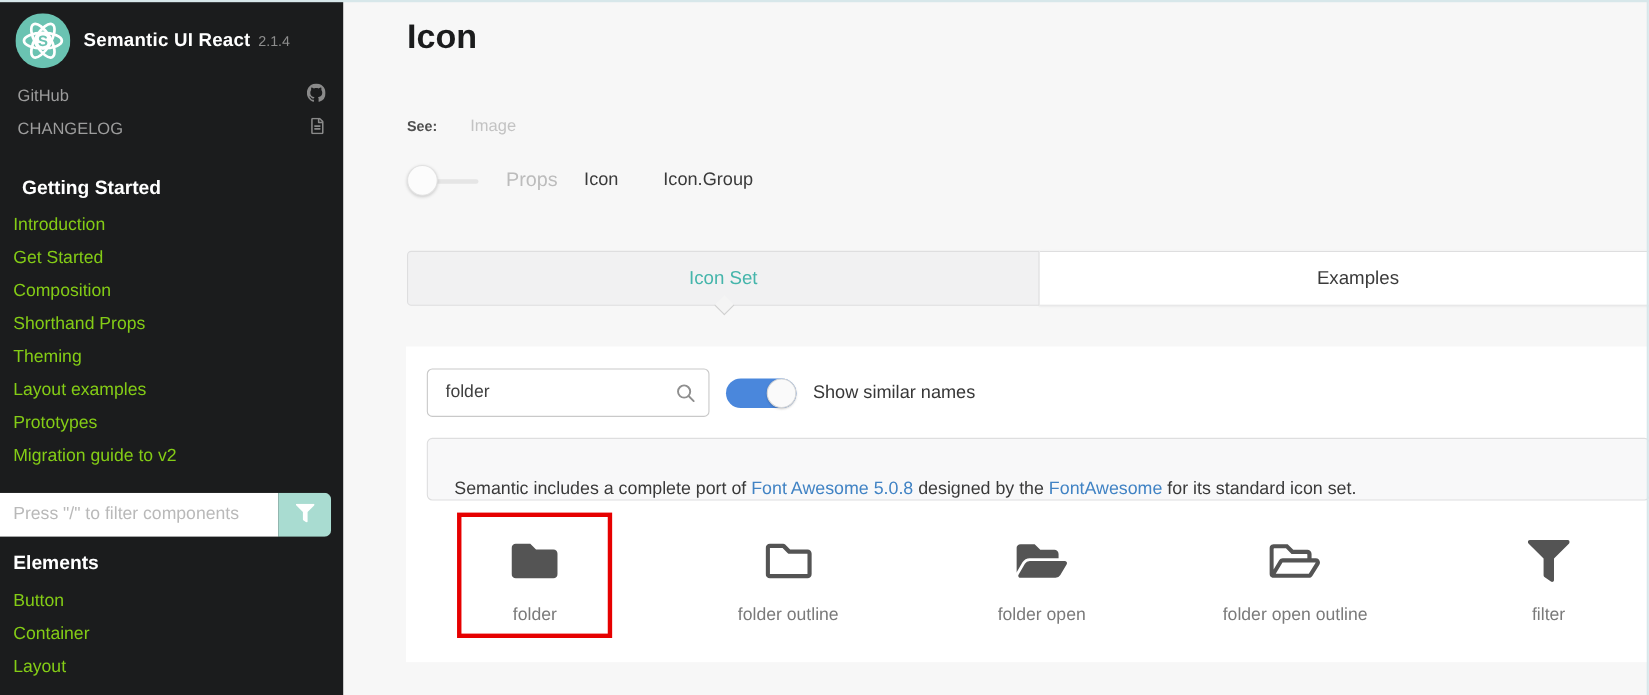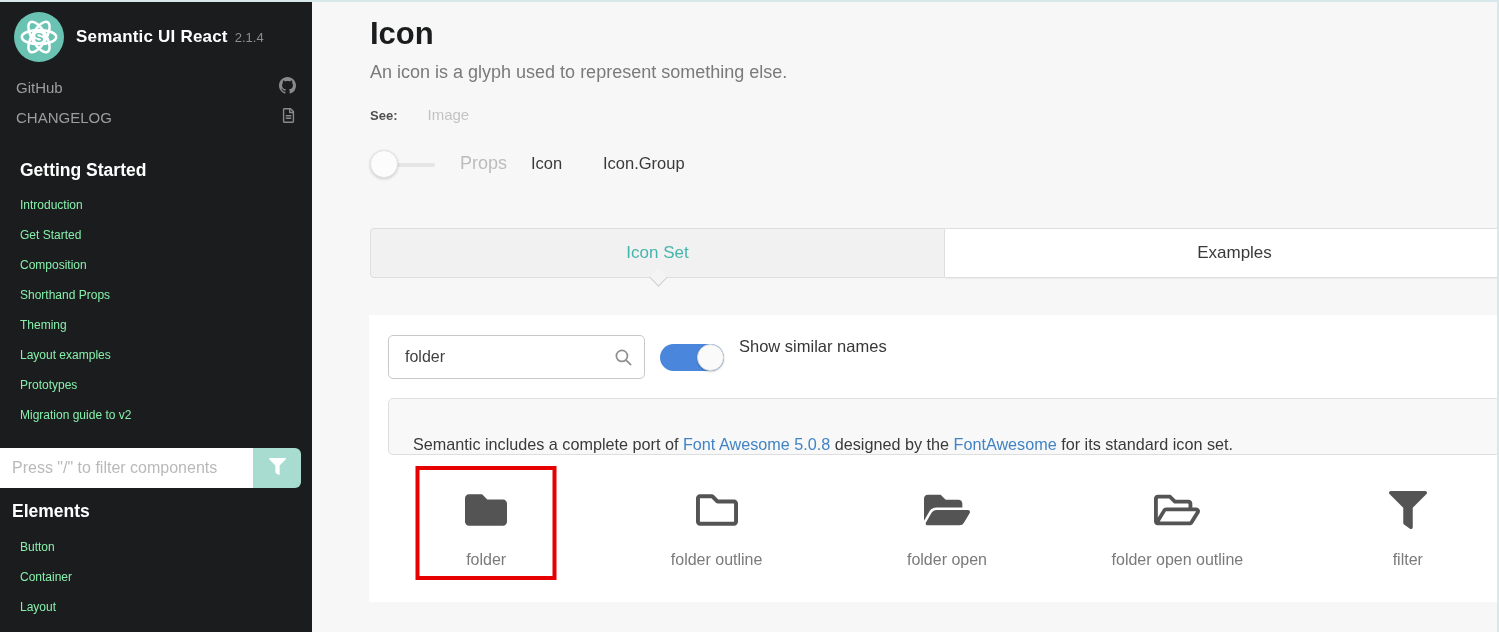--- a/index.html
+++ b/index.html
@@ -23,21 +23,21 @@
   .logo-badge { width: 50px; height: 50px; flex: 0 0 50px; }
   .logo-title { color: #ffffff; font-weight: bold; font-size: 17px; margin-left: 12px; letter-spacing: .2px; }
   .logo-version { color: #8d8d8d; font-size: 13px; margin-left: 7px; }
   .side-link {
     display: flex; justify-content: space-between; align-items: center;
     padding: 0 16px; height: 30px; cursor: pointer;
   }
   .side-link .lbl { color: #9d9d9d; font-size: 15px; }
   .side-link svg { fill: #8a8a8a; }
   .side-header { color: #ffffff; font-weight: bold; font-size: 17.5px; padding: 0 20px; }
-  .side-item { color: #86efac; font-size: 12px; padding: 0 20px; height: 30px; line-height: 30px; cursor: pointer; }
+  .side-item { color: #84cc16; font-size: 16px; padding: 0 12px; height: 30px; line-height: 30px; cursor: pointer; }
   .hdr-getting-started { position: absolute; top: 160px; left: 0; right: 0; }
   .list-getting-started { position: absolute; top: 190px; left: 0; right: 0; }
   .side-search {
     position: absolute; top: 448px; left: 0; width: 301px; height: 40px;
     display: flex; border-radius: 0 6px 6px 0; overflow: hidden;
   }
   .side-search input {
     flex: 1; border: none; outline: none; background: #ffffff;
     font-size: 16px; padding: 0 12px; font-family: inherit; color: #444;
   }
@@ -99,21 +99,21 @@
   .icon-search .mag { flex: 0 0 30px; display: flex; align-items: center; }
 
   .sim-toggle {
     position: absolute; left: 291px; top: 29px; width: 64px; height: 27px;
     background: #4a87dc; border-radius: 14px; cursor: pointer;
   }
   .sim-knob {
     position: absolute; right: 0; top: 0; width: 27px; height: 27px; border-radius: 50%;
     background: #fafafa; border: 1px solid #d8d8d8; box-shadow: 0 1px 2px rgba(0,0,0,.2);
   }
-  .sim-label { position: absolute; left: 370px; top: 22px; font-size: 16.5px; color: #373737; }
+  .sim-label { position: absolute; left: 370px; top: 33px; font-size: 16.5px; color: #373737; }
 
   .message {
     position: absolute; left: 19px; top: 83px; width: 1112px; height: 57px;
     background: #f8f8f9; border: 1px solid #dededf; border-radius: 5px;
     display: flex; align-items: flex-end; padding-left: 24px;
     font-size: 16.2px; color: #3a3a3a;
   }
   .message a { color: #4183c4; text-decoration: none; cursor: pointer; }
 
   .icon-grid {
@@ -201,21 +201,20 @@
   <div class="side-header hdr-elements">Elements</div>
   <div class="list-elements">
     <div class="side-item">Button</div>
     <div class="side-item">Container</div>
     <div class="side-item">Layout</div>
   </div>
 </div>
 
 <div class="main">
   <h1 class="page-title">Icon</h1>
-  <div class="page-subtitle">An icon is a glyph used to represent something else.</div>
 
   <div class="see-row">
     <span class="see-label">See:</span>
     <span class="see-link">Image</span>
   </div>
 
   <div class="props-row">
     <span class="props-track"></span>
     <span class="props-knob"></span>
     <span class="props-label">Props</span>

